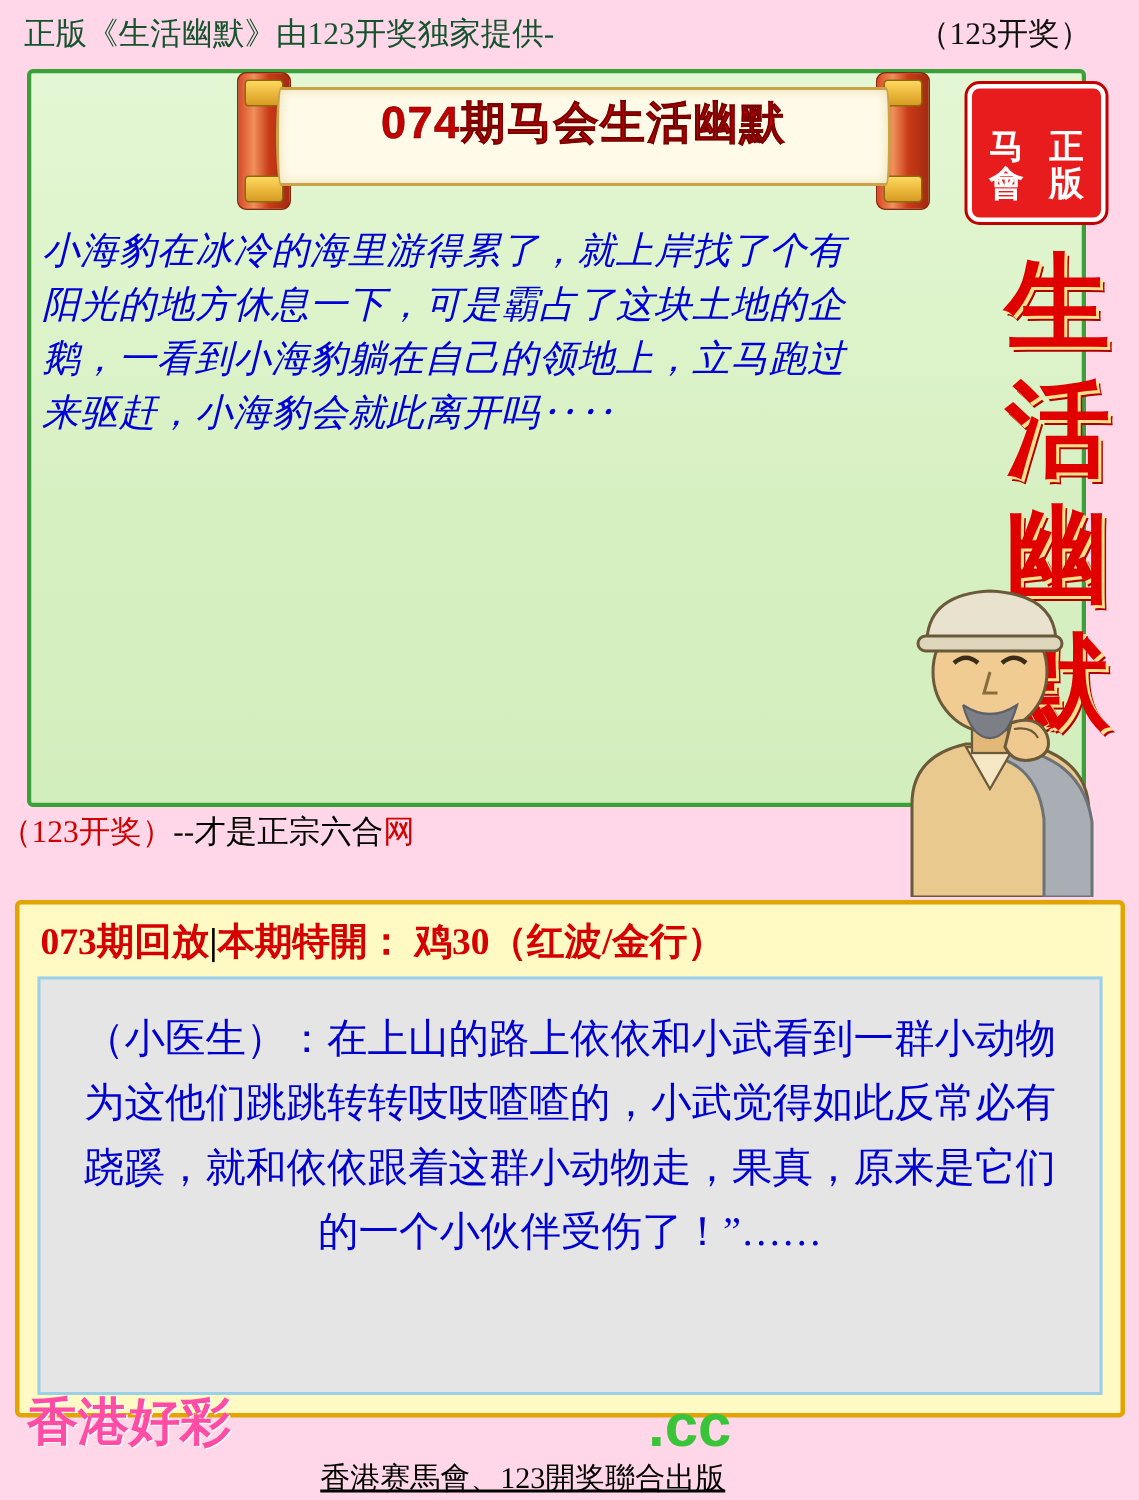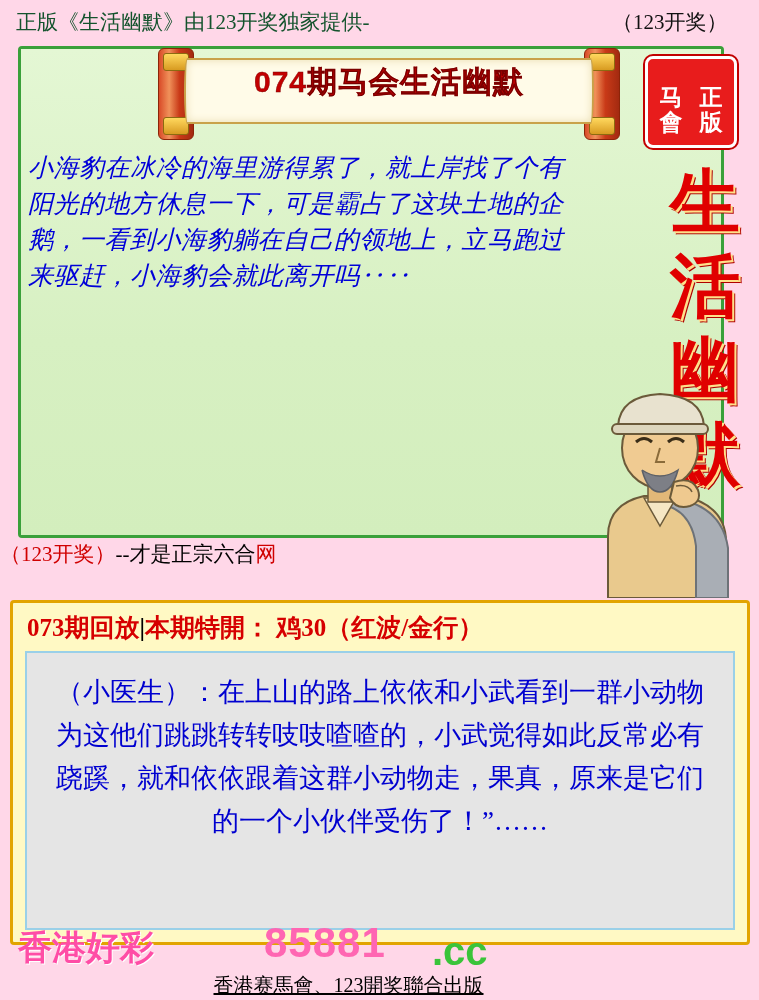--- a/index.html
+++ b/index.html
@@ -240,17 +240,16 @@
   <div class="yellow-head">
     <span>073期回放</span><span class="sep">|</span><span>本期特開： 鸡30（红波/金行）</span>
   </div>
   <div class="inner-white">
     <div class="riddle">（小医生）：在上山的路上依依和小武看到一群小动物为这他们跳跳转转吱吱喳喳的，小武觉得如此反常必有跷蹊，就和依依跟着这群小动物走，果真，原来是它们的一个小伙伴受伤了！”……</div>
   </div>
 </div>
 
 <div class="brand">
   <div class="cn">香港好彩</div>
-  <div class="num">85881</div>
   <div class="dom">.cc</div>
 </div>
 
 <div class="footer">香港赛馬會、123開奖聯合出版</div>
 
 </body></html>

